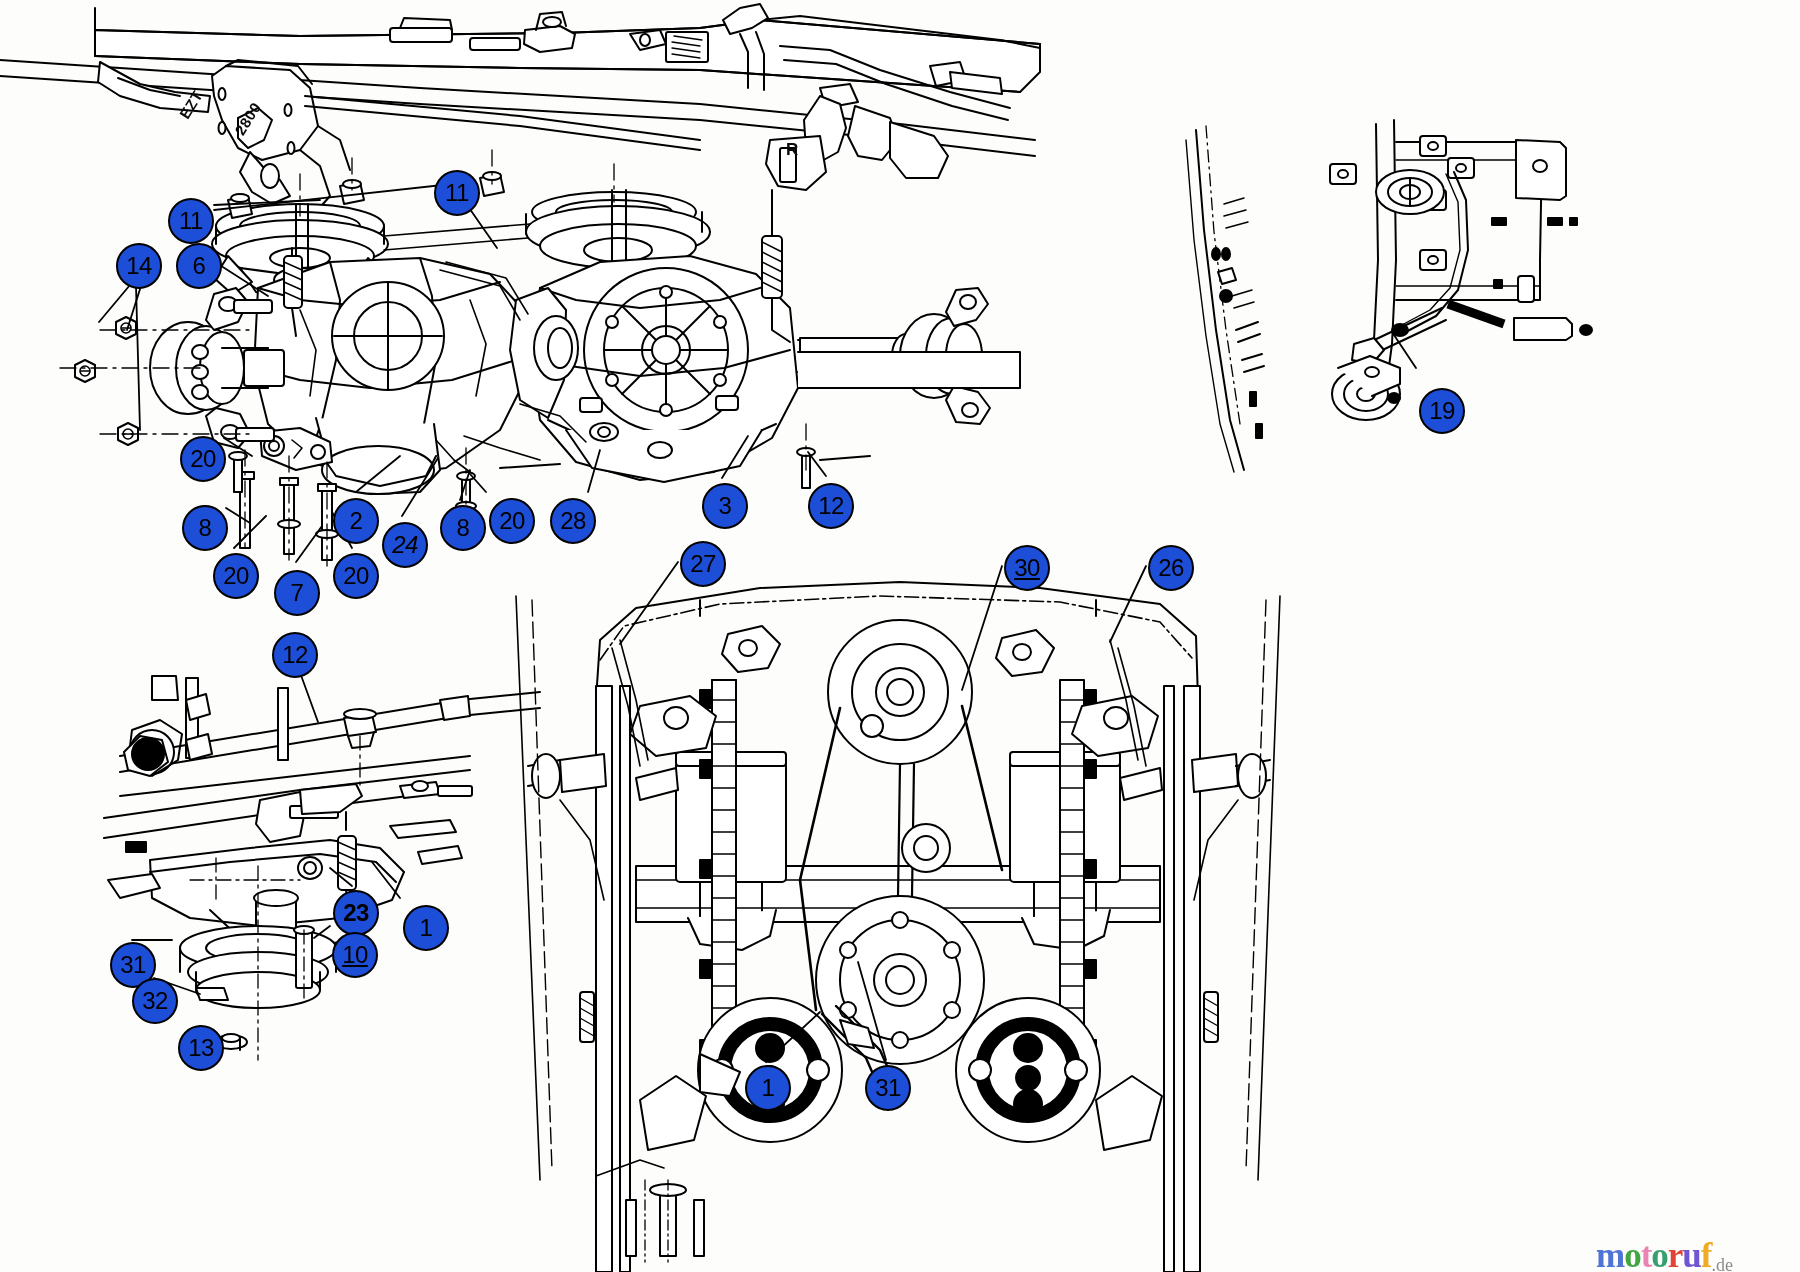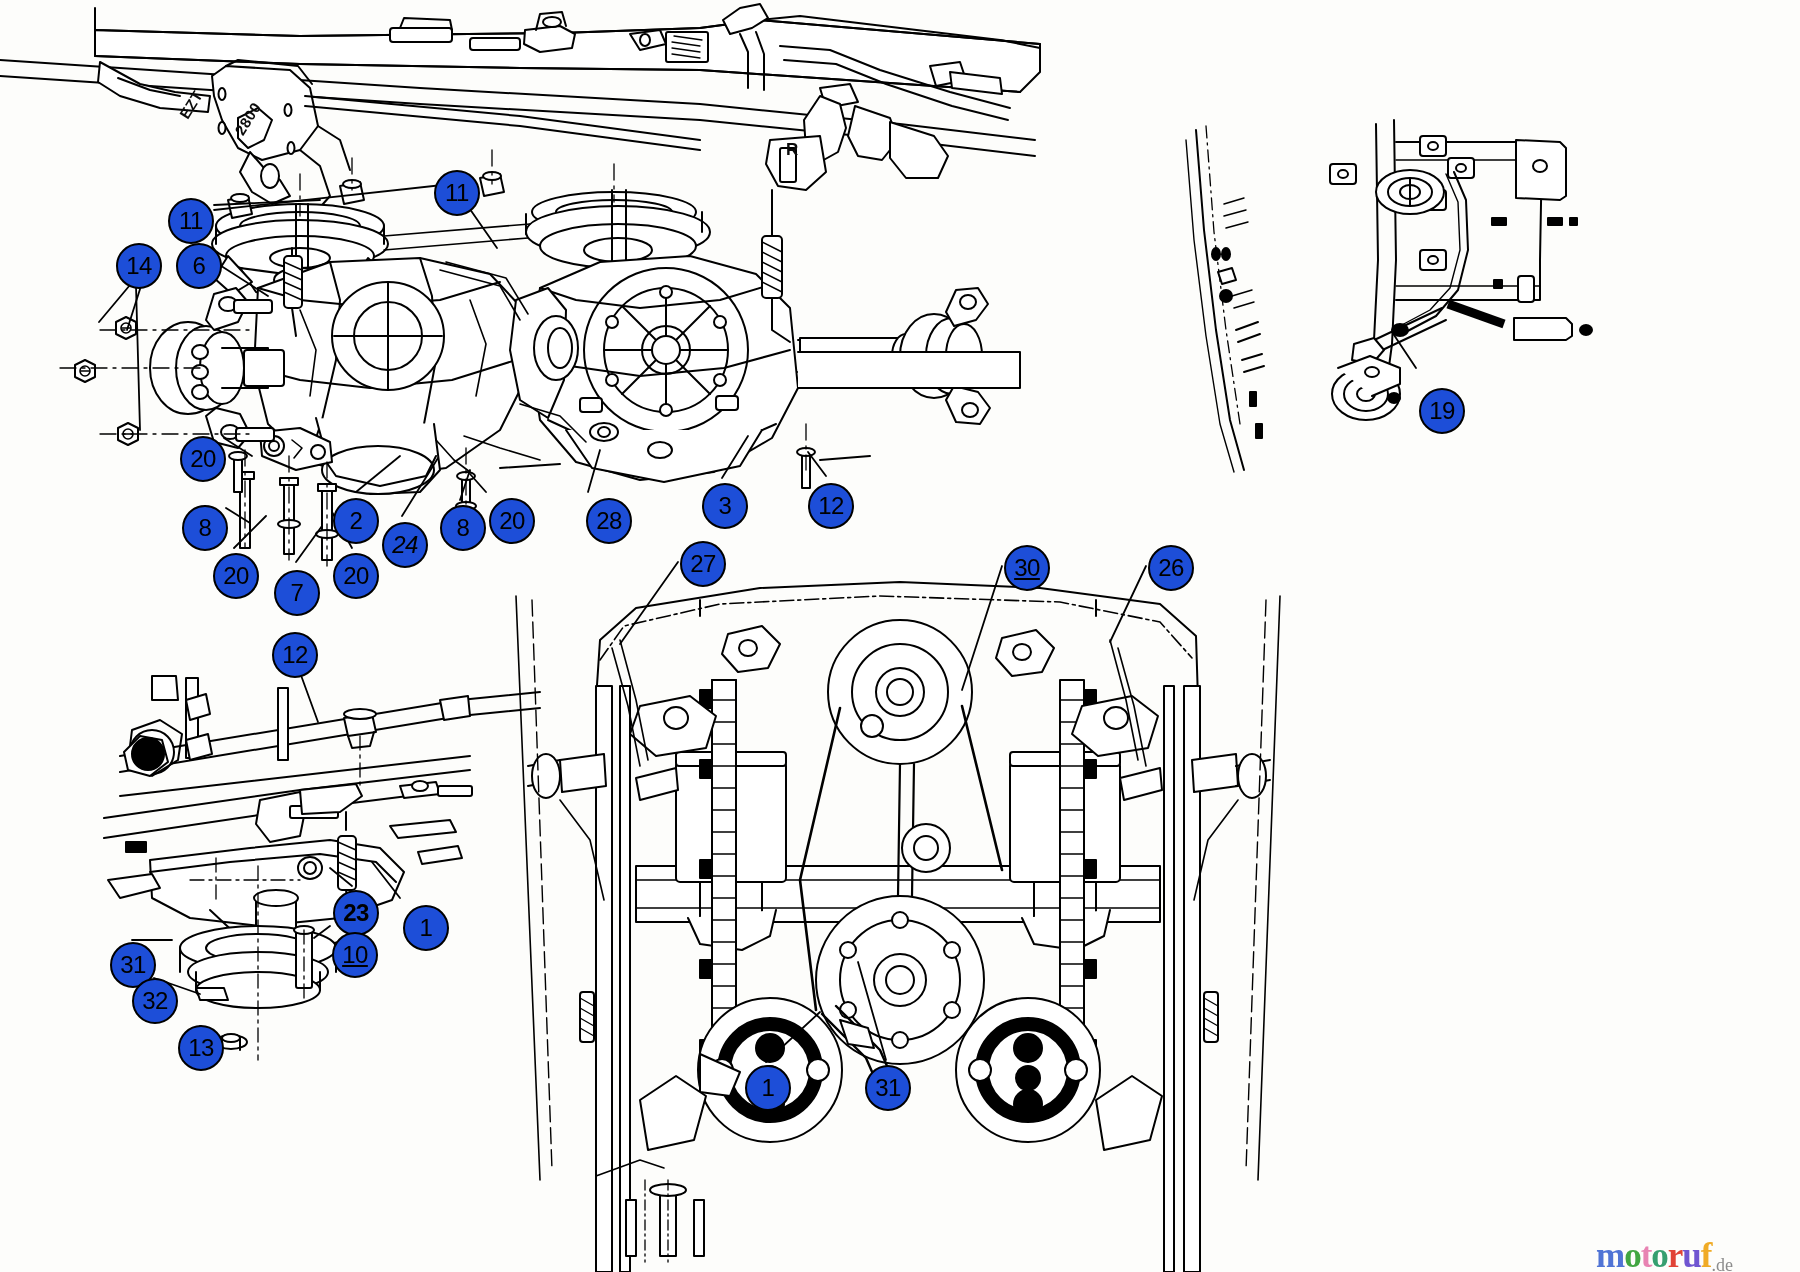--- a/index.html
+++ b/index.html
@@ -744,21 +744,21 @@
     <div id="callout-layer">
         <div class="callout sz" style="left: 168px; top: 198px;">11</div>
         <div class="callout sz" style="left: 434px; top: 170px;">11</div>
         <div class="callout sz" style="left: 116px; top: 243px;">14</div>
         <div class="callout sz" style="left: 176px; top: 243px;">6</div>
         <div class="callout sz" style="left: 180px; top: 436px;">20</div>
         <div class="callout sz" style="left: 182px; top: 505px;">8</div>
         <div class="callout sz" style="left: 333px; top: 498px;">2</div>
         <div class="callout sz" style="left: 382px; top: 522px; font-style: italic;">24</div>
         <div class="callout sz" style="left: 489px; top: 498px;">20</div>
-        <div class="callout sz" style="left: 586px; top: 498px;">28</div>
+        <div class="callout sz" style="left: 550px; top: 498px;">28</div>
         <div class="callout sz" style="left: 702px; top: 483px;">3</div>
         <div class="callout sz" style="left: 808px; top: 483px;">12</div>
         <div class="callout sz" style="left: 213px; top: 553px;">20</div>
         <div class="callout sz" style="left: 274px; top: 570px;">7</div>
         <div class="callout sz" style="left: 333px; top: 553px;">20</div>
         <div class="callout sz" style="left: 440px; top: 505px;">8</div>
         <div class="callout sz" style="left: 1419px; top: 388px;">19</div>
         <div class="callout sz" style="left: 272px; top: 632px;">12</div>
         <div class="callout sz" style="left: 333px; top: 890px; font-weight: bold;">23</div>
         <div class="callout sz" style="left: 403px; top: 905px;">1</div>

